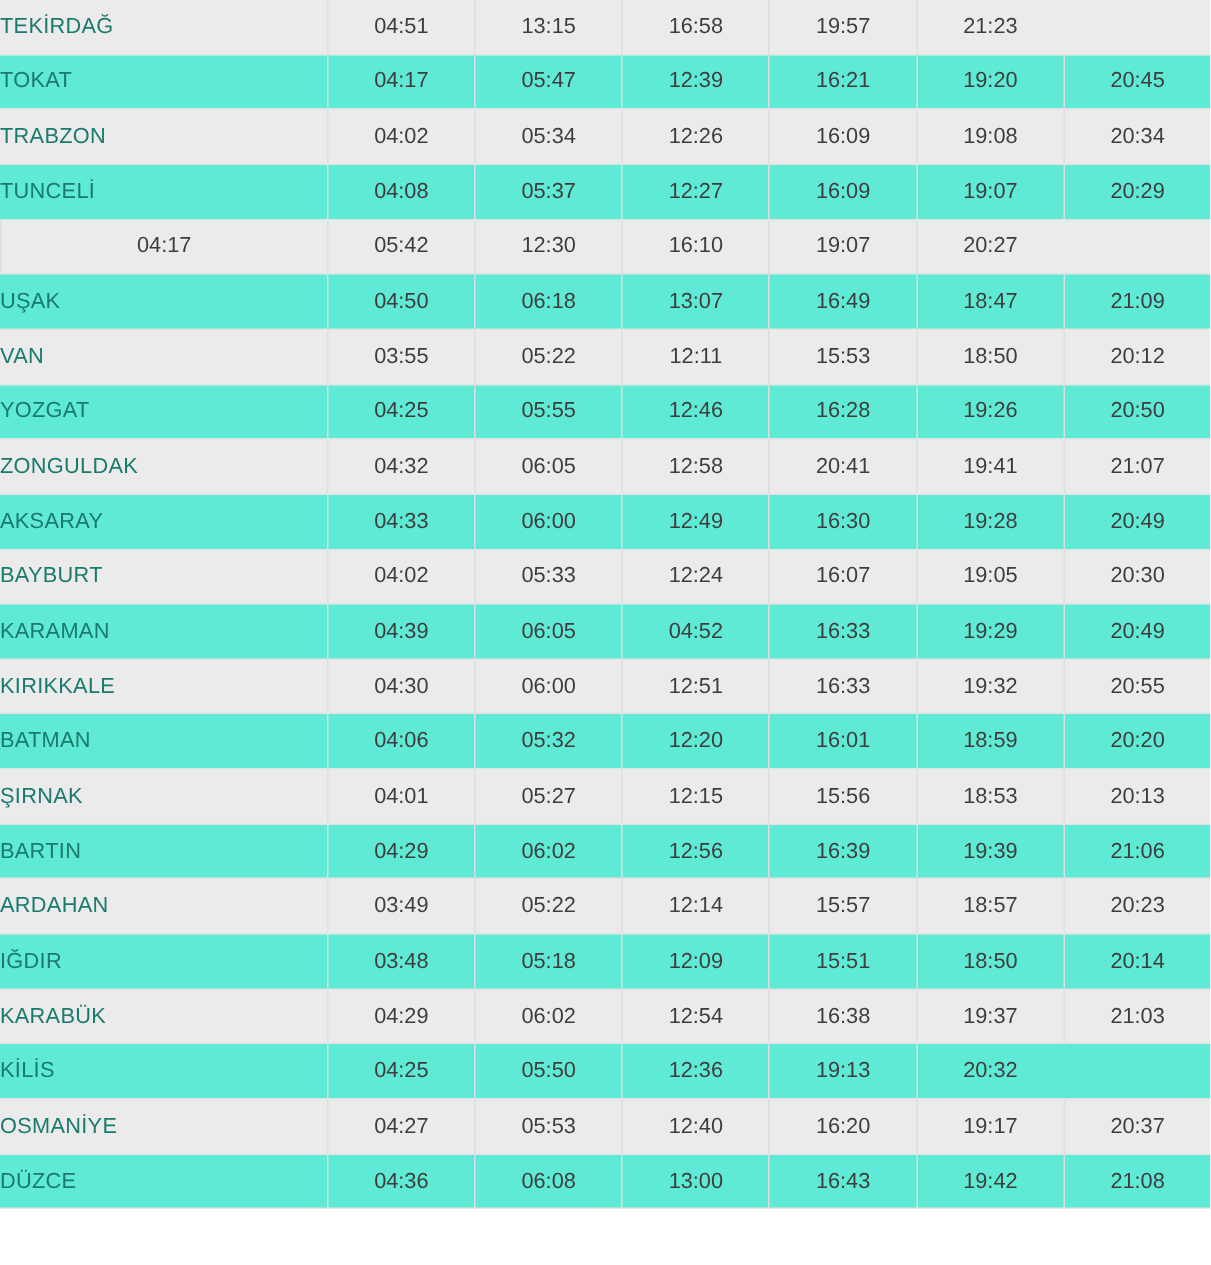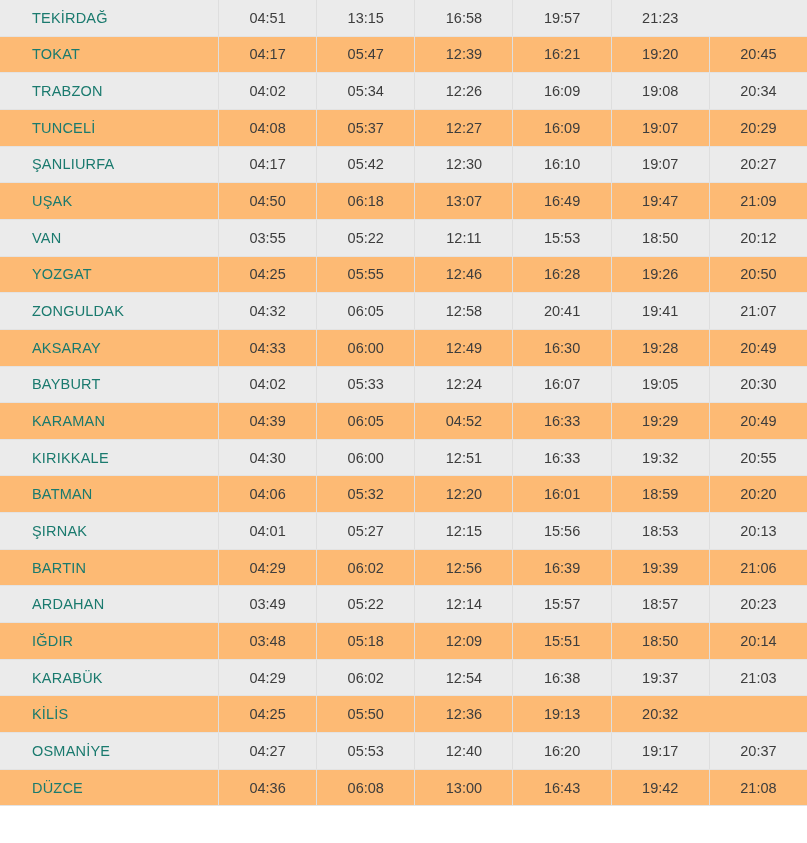--- a/index.html
+++ b/index.html
@@ -14,34 +14,34 @@
     grid-template-rows: repeat(23, 1fr);
     font-family: "Liberation Sans", sans-serif;
     background: #ffffff;
     overflow: hidden;
   }
   .row {
     display: grid;
     grid-template-columns: 218px repeat(6, 1fr);
     box-sizing: border-box;
     border-bottom: 1px solid #e3e3e3;
-    background: #fdba74;
+    background: #5eead4;
   }
   .row:nth-child(odd) {
     background: #ebebeb;
   }
   .cell {
     display: flex;
     align-items: center;
     box-sizing: border-box;
     height: 100%;
     font-size: 14.5px;
   }
   .cell.city {
-    padding-left: 32px;
+    padding-left: 0;
     color: #1a7a6e;
     letter-spacing: 0.2px;
     cursor: pointer;
   }
   .cell.time {
     justify-content: center;
     color: #3d3d3d;
     border-left: 1px solid #dedede;
   }
 </style>
@@ -78,35 +78,34 @@
     <div class="row">
       <div class="cell city">TUNCELİ</div>
       <div class="cell time">04:08</div>
       <div class="cell time">05:37</div>
       <div class="cell time">12:27</div>
       <div class="cell time">16:09</div>
       <div class="cell time">19:07</div>
       <div class="cell time">20:29</div>
     </div>
     <div class="row">
-      <div class="cell city">ŞANLIURFA</div>
       <div class="cell time">04:17</div>
       <div class="cell time">05:42</div>
       <div class="cell time">12:30</div>
       <div class="cell time">16:10</div>
       <div class="cell time">19:07</div>
       <div class="cell time">20:27</div>
     </div>
     <div class="row">
       <div class="cell city">UŞAK</div>
       <div class="cell time">04:50</div>
       <div class="cell time">06:18</div>
       <div class="cell time">13:07</div>
       <div class="cell time">16:49</div>
-      <div class="cell time">19:47</div>
+      <div class="cell time">18:47</div>
       <div class="cell time">21:09</div>
     </div>
     <div class="row">
       <div class="cell city">VAN</div>
       <div class="cell time">03:55</div>
       <div class="cell time">05:22</div>
       <div class="cell time">12:11</div>
       <div class="cell time">15:53</div>
       <div class="cell time">18:50</div>
       <div class="cell time">20:12</div>

